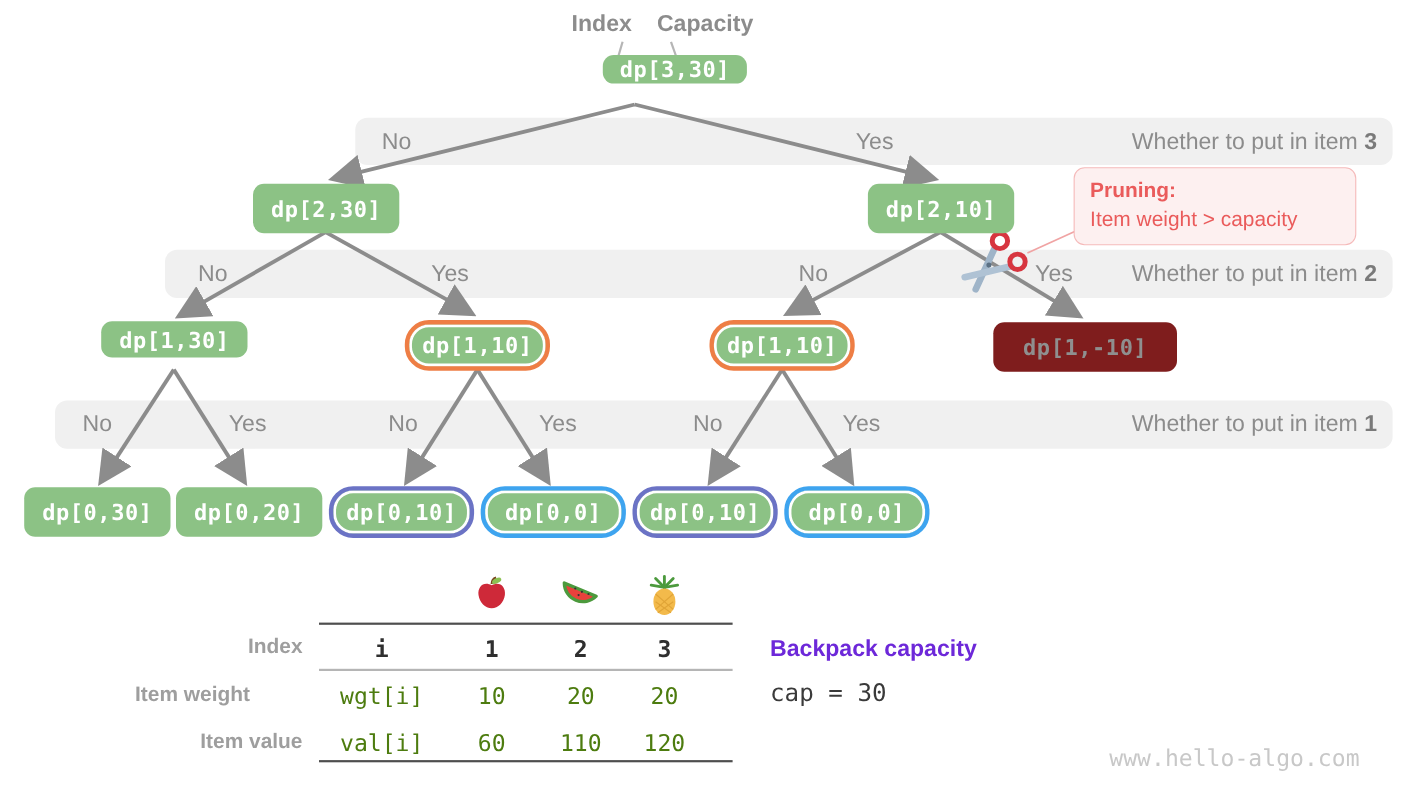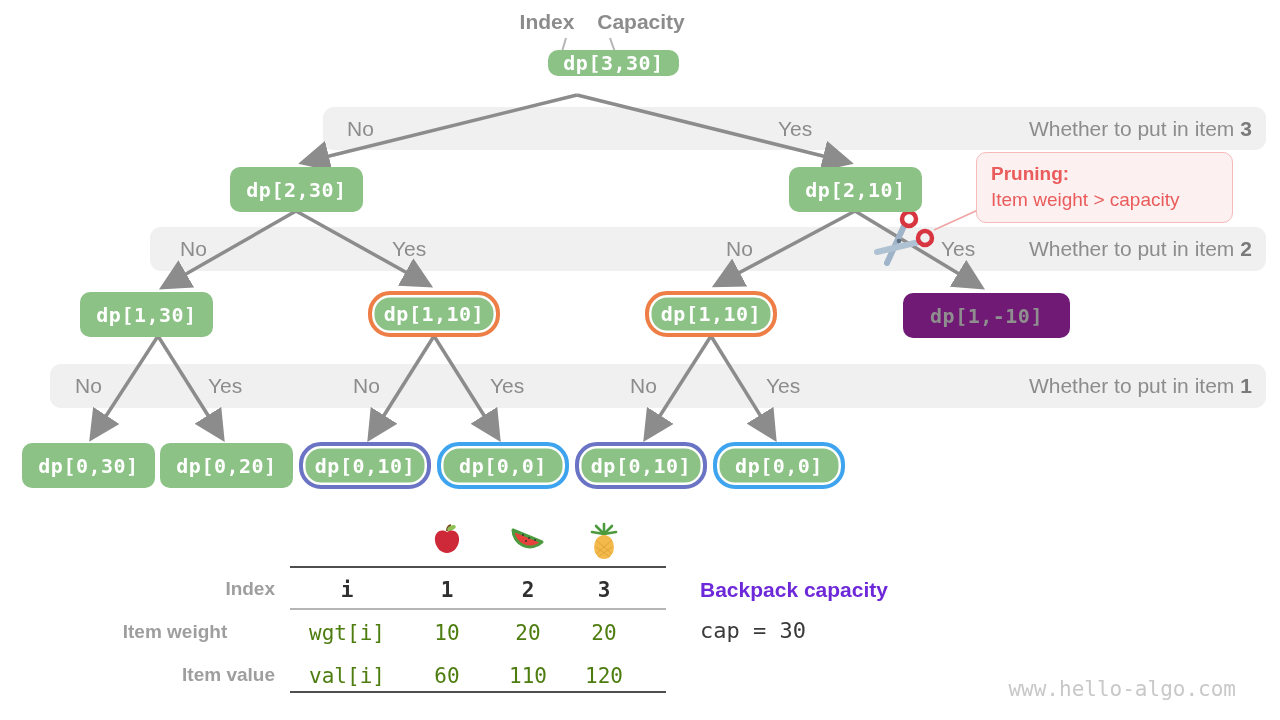--- a/index.html
+++ b/index.html
@@ -5,21 +5,21 @@
   html,body{margin:0;padding:0;background:#ffffff;}
   #canvas{position:relative;width:1280px;height:720px;background:#ffffff;overflow:hidden;
           font-family:"Liberation Sans",sans-serif;}
   svg.layer{position:absolute;left:0;top:0;width:1280px;height:720px;pointer-events:none;}
 
   
   .node{position:absolute;display:flex;align-items:center;justify-content:center;
         border-radius:10px;font-family:"DejaVu Sans Mono",monospace;font-weight:bold;
         font-size:20px;letter-spacing:0.5px;box-sizing:border-box;}
   .node.green{background:#8CC285;color:#ffffff;}
-  .node.gray{background:#701a75;color:#8F8F8F;}
+  .node.gray{background:#7f1d1d;color:#8F8F8F;}
   .node.ring{border:4px solid transparent;border-radius:22px;
              box-shadow:inset 0 0 0 2.5px #ffffff;background-clip:padding-box;}
 
   
   .band{position:absolute;background:#F0F0F0;border-radius:11px;color:#8C8C8C;
         font-size:21px;}
   .band .caption{position:absolute;right:14px;top:0;height:100%;display:flex;
         align-items:center;color:#8C8C8C;}
   .band .caption b{font-weight:bold;color:#7A7A7A;margin-left:6px;}
   .band .yn{position:absolute;top:0;height:100%;display:flex;align-items:center;}
@@ -122,21 +122,21 @@
     </g>
   </svg>
 
   <div class="hdr" style="left:506px;top:10px;width:82px;text-align:center;">Index</div>
   <div class="hdr" style="left:592px;top:10px;width:98px;text-align:center;">Capacity</div>
 
   <div id="nodes">
       <div class="node green" style="left: 512px; top: 50px; width: 131px; height: 26px; margin-left: 36px;">dp[3,30]</div>
       <div class="node green" style="left: 230px; top: 167px; width: 133px; height: 45px;">dp[2,30]</div>
       <div class="node green" style="left: 789px; top: 167px; width: 133px; height: 45px;">dp[2,10]</div>
-      <div class="node green" style="left: 80px; top: 292px; width: 133px; height: 45px;">dp[1,30]</div>
+      <div class="node green" style="left: 92px; top: 292px; width: 133px; height: 33px;">dp[1,30]</div>
       <div class="node green ring" style="left: 368px; top: 291px; width: 132px; height: 46px; border-color: rgb(238, 126, 69);">dp[1,10]</div>
       <div class="node green ring" style="left: 645px; top: 291px; width: 132px; height: 46px; border-color: rgb(238, 126, 69);">dp[1,10]</div>
       <div class="node gray" style="left: 903px; top: 293px; width: 167px; height: 45px;">dp[1,-10]</div>
       <div class="node green" style="left: 22px; top: 443px; width: 133px; height: 45px;">dp[0,30]</div>
       <div class="node green" style="left: 160px; top: 443px; width: 133px; height: 45px;">dp[0,20]</div>
       <div class="node green ring" style="left: 299px; top: 442px; width: 132px; height: 47px; border-color: rgb(107, 115, 197);">dp[0,10]</div>
       <div class="node green ring" style="left: 437px; top: 442px; width: 132px; height: 47px; border-color: rgb(62, 164, 239);">dp[0,0]</div>
       <div class="node green ring" style="left: 575px; top: 442px; width: 132px; height: 47px; border-color: rgb(107, 115, 197);">dp[0,10]</div>
       <div class="node green ring" style="left: 713px; top: 442px; width: 132px; height: 47px; border-color: rgb(62, 164, 239);">dp[0,0]</div>
     </div>

